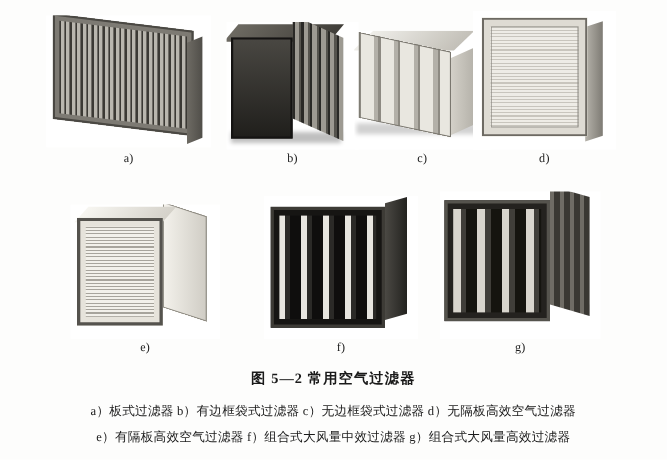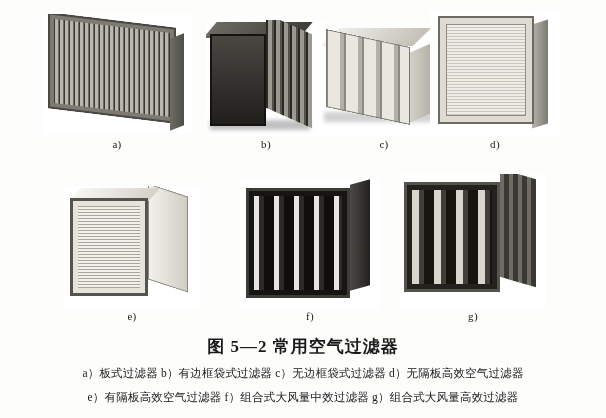--- a/index.html
+++ b/index.html
@@ -256,21 +256,21 @@
         #3a3833 4px, #3a3833 9px);
     transform: skewY(16deg);
   }
 
   
   .caption-title {
     position: absolute;
     left: 0; top: 335px;
     width: 606px;
     text-align: center;
-    font-size: 17px;
+    font-size: 13px;
     font-weight: bold;
     letter-spacing: 1px;
   }
   .caption-line {
     position: absolute;
     left: 0;
     width: 606px;
     text-align: center;
     font-size: 11.5px;
     letter-spacing: 0.2px;

